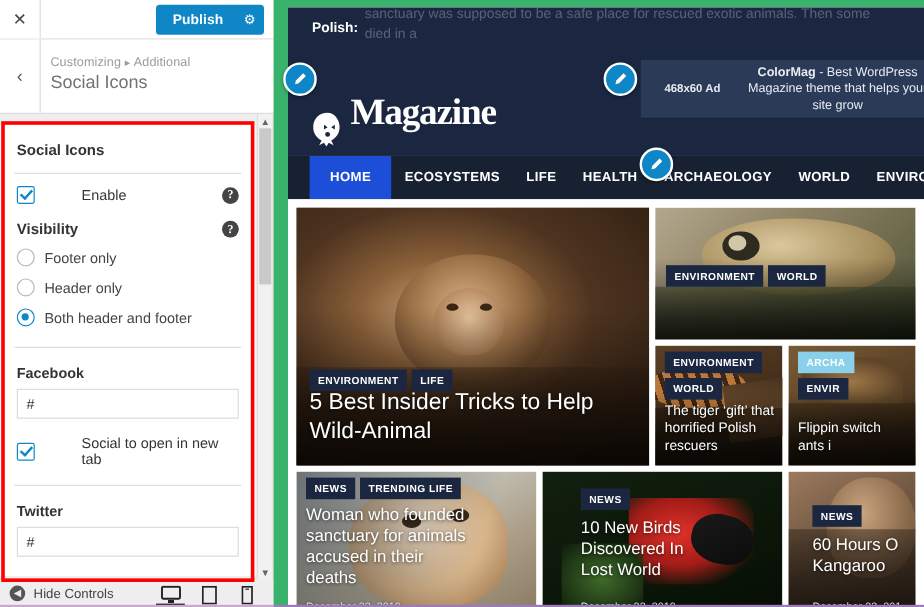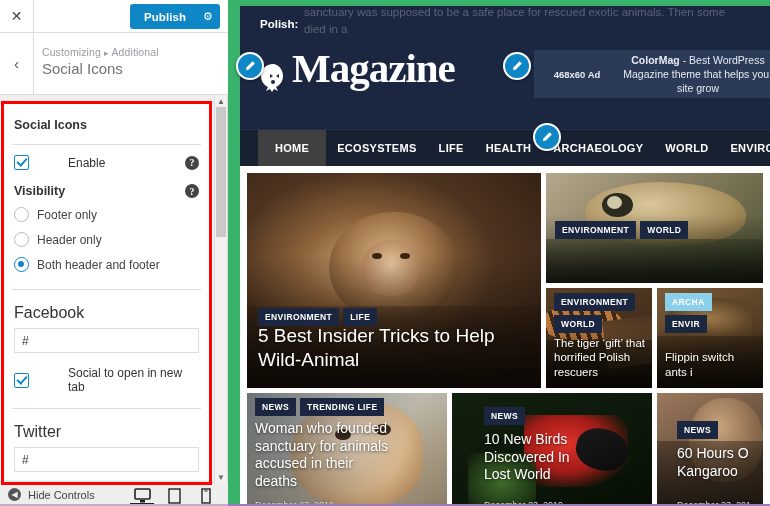--- a/index.html
+++ b/index.html
@@ -99,21 +99,21 @@
     background:#fff;margin-right:8px;position:relative;flex:none;
   }
   .radio.sel{border-color:#0f87c6;border-width:1px;}
   .radio.sel:after{
     content:"";position:absolute;left:2.5px;top:2.5px;width:6px;height:6px;
     border-radius:50%;background:#0f87c6;
   }
   .radio-label{font-size:12px;color:#444;}
 
   .block{padding:14px 14px 0 14px;}
-  .block-label{font-size:16px;color:#333;font-weight:normal;margin-bottom:6px;}
+  .block-label{font-size:12px;color:#333;font-weight:bold;margin-bottom:6px;}
   .txt-input{
     width:100%;height:25px;box-sizing:border-box;
     border:1px solid #ddd;background:#fff;border-radius:0;
     font-size:12px;color:#32373c;padding:0 7px;outline:none;
     font-family:"Liberation Sans",sans-serif;
   }
 
   
   .sb-scroll{
     position:absolute;left:214px;top:95px;width:12px;height:388px;
@@ -169,23 +169,23 @@
     position:absolute;left:20px;top:12px;color:#fff;font-weight:bold;font-size:11.5px;
   }
   .ticker-txt{
     position:absolute;left:64px;top:-2px;width:440px;height:34px;overflow:hidden;
     color:#cfd6e2;font-size:11.5px;line-height:17px;opacity:.75;
   }
   .ticker-txt .t1{opacity:.45;}
 
   .brandrow{position:relative;height:75px;}
   .logo{
-    position:absolute;left:16px;top:2px;color:#fff;
+    position:absolute;left:16px;top:27px;color:#fff;
     font-family:"Liberation Serif",serif;font-weight:bold;
-    font-size:41px;letter-spacing:-1px;line-height:52px;display:flex;align-items:center;
+    font-size:31px;letter-spacing:-1px;line-height:52px;display:flex;align-items:flex-end;
   }
   .lion{
     display:inline-block;width:34px;height:34px;margin-right:2px;position:relative;top:4px;
   }
   .adbox{
     position:absolute;left:294px;top:10px;width:246px;height:48px;
     background:#2b3a57;display:flex;align-items:center;
   }
   .adsize{
     width:86px;text-align:center;color:#e7ebf2;font-size:9.5px;font-weight:bold;
@@ -198,21 +198,21 @@
   .navbar{
     position:absolute;left:0;bottom:0;height:36px;width:100%;
     background:#172132;display:flex;align-items:stretch;
     border-top:1px solid #233048;
   }
   .nav-item{
     display:flex;align-items:center;padding:0 11px;
     color:#fff;font-size:11px;font-weight:bold;letter-spacing:.3px;cursor:pointer;
     white-space:nowrap;
   }
-  .nav-item.active{background:#404040;color:#fff;margin-left:18px;padding:16px 17px;}
+  .nav-item.active{background:#1d4ed8;color:#fff;margin-left:18px;padding:16px 17px;}
 
   .grid{position:relative;background:#fff;padding:7px;}
   .row1{display:flex;height:215px;}
   .card{position:relative;overflow:hidden;}
   .card-img{position:absolute;inset:0;}
   .big{width:294px;margin-right:5px;}
   .rcol{flex:1;display:flex;flex-direction:column;}
   .rtop{height:110px;margin-bottom:5px;position:relative;overflow:hidden;}
   .rbot{flex:1;display:flex;}
   .rb1{flex:1;margin-right:5px;position:relative;overflow:hidden;}

